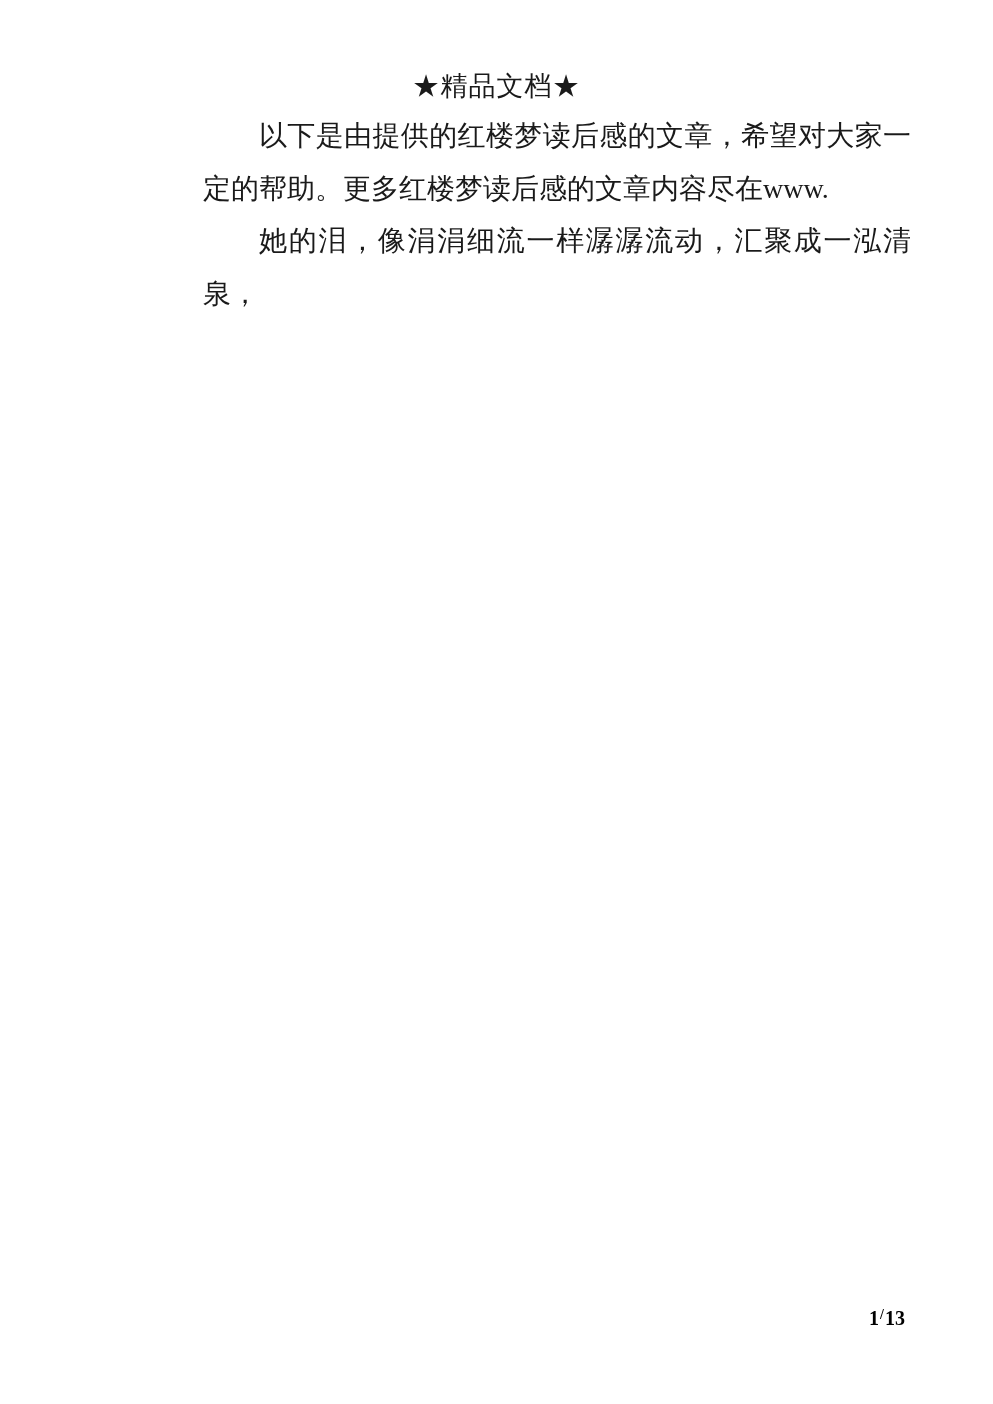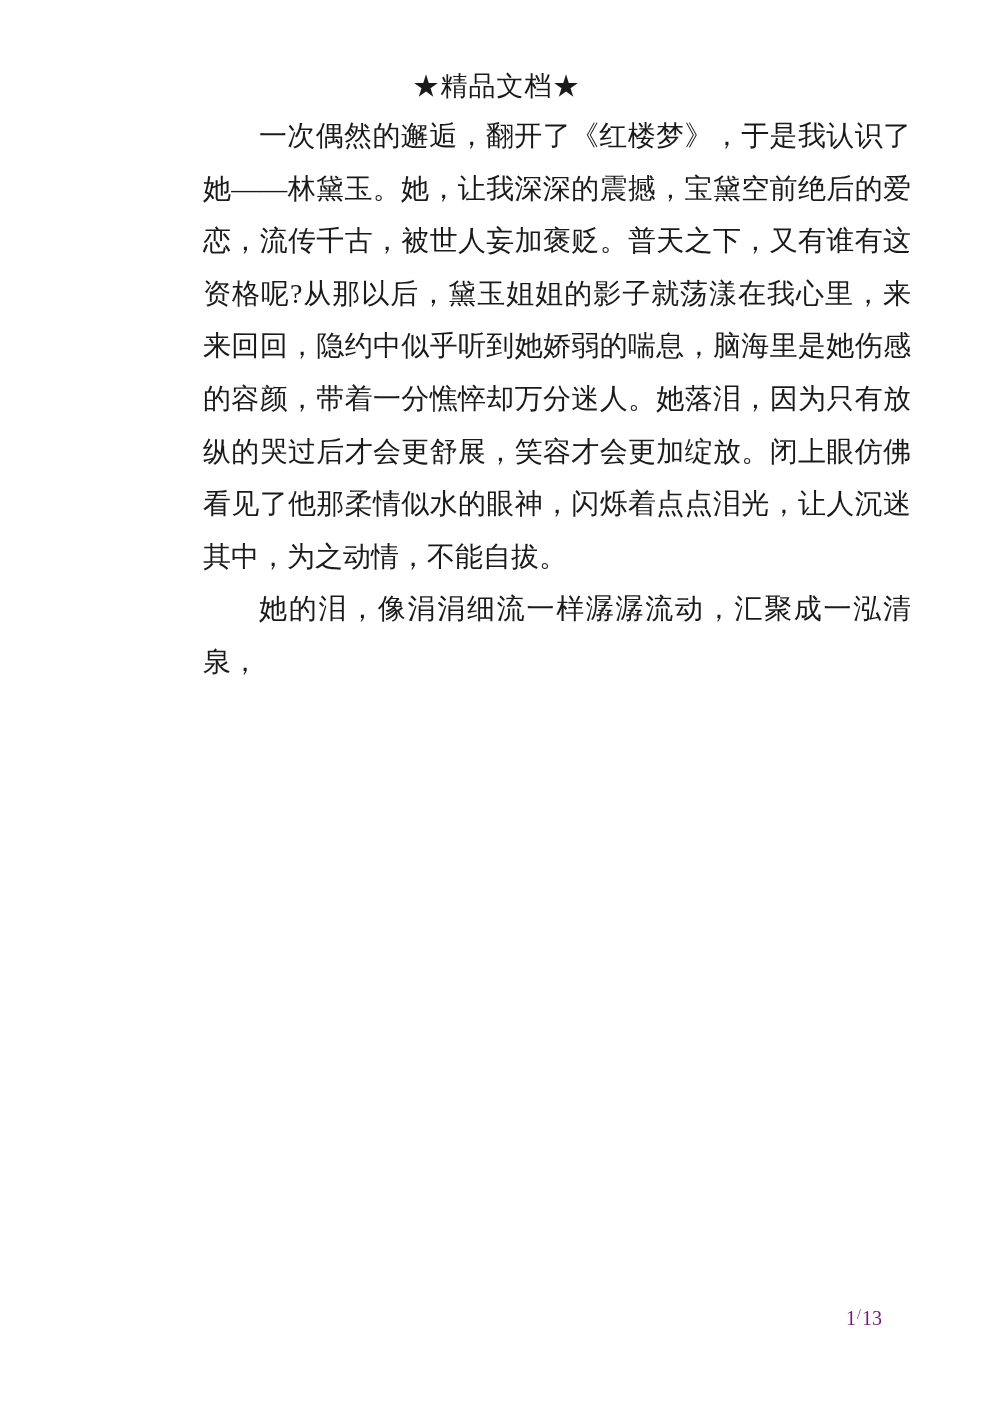--- a/index.html
+++ b/index.html
@@ -38,43 +38,44 @@
     line-height: 52.6px;
     text-align: justify;
     text-justify: inter-ideograph;
   }
   .doc-body p {
     text-indent: 2em;
     margin: 0;
   }
   .page-number {
     position: absolute;
-    left: 789px;
+    left: 812px;
     top: 1299px;
     font-size: 20px;
     line-height: 24px;
-    color: #701a75;
+    color: #000000;
     white-space: nowrap;
+    font-weight: bold;
   }
   .page-number .sep {
     font-size: 14px;
     vertical-align: 6px;
     padding: 0 1px;
   }
 </style>
 </head>
 <body>
 
 <div class="page">
 
   <div class="doc-header">★精品文档★</div>
 
 
   <div class="doc-body">
-      <p>一次偶然的邂逅，翻开了《红楼梦》，于是我认识了她——林黛玉。她，让我深深的震撼，宝黛空前绝后的爱恋，流传千古，被世人妄加褒贬。普天之下，又有谁有这资格呢?从那以后，黛玉姐姐的影子就荡漾在我心里，来来回回，隐约中似乎听到她娇弱的喘息，脑海里是她伤感的容颜，带着一分憔悴却万分迷人。她落泪，因为只有放纵的哭过后才会更舒展，笑容才会更加绽放。闭上眼仿佛看见了他那柔情似水的眼神，闪烁着点点泪光，让人沉迷其中，为之动情，不能自拔。</p>
+      <p>以下是由提供的红楼梦读后感的文章，希望对大家一定的帮助。更多红楼梦读后感的文章内容尽在www.</p>
       <p>她的泪，像涓涓细流一样潺潺流动，汇聚成一泓清泉，</p>
     </div>
 
   <div class="page-number">
     <span>1</span><span class="sep">/</span><span>13</span>
   </div>
 
 </div>
 
 </body></html>

